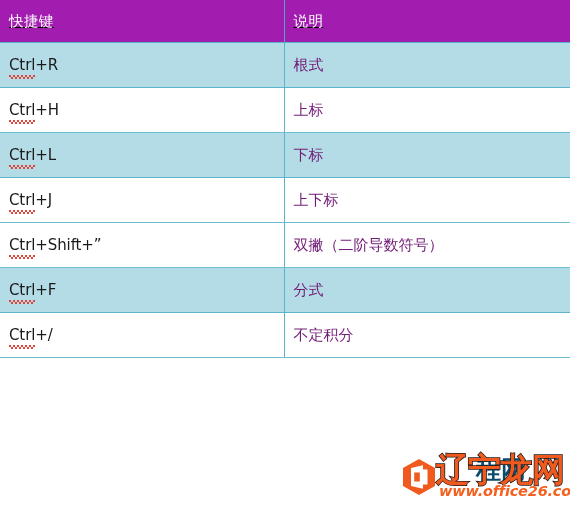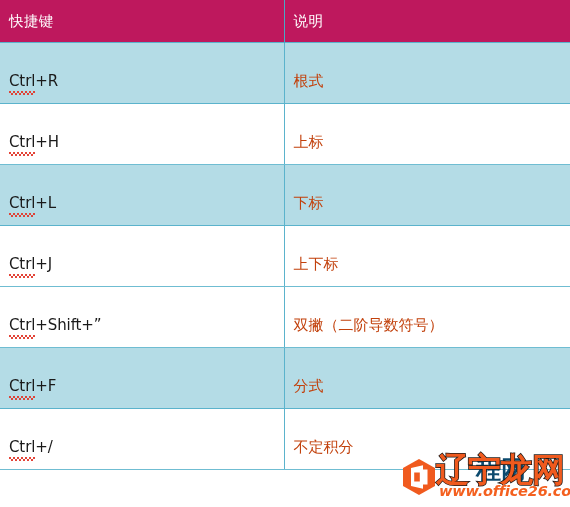--- a/index.html
+++ b/index.html
@@ -18,21 +18,22 @@
     width: 570px;
     border-collapse: collapse;
     table-layout: fixed;
   }
 
   .shortcut-table col.col-key { width: 284px; }
   .shortcut-table col.col-desc { width: 286px; }
 
   
   thead tr {
-    background: #be185d;
+    background: #a21caf;
+    text-decoration: underline;
   }
   thead th {
     height: 42px;
     padding: 0 0 0 9px;
     margin: 0;
     text-align: left;
     vertical-align: middle;
     font-weight: normal;
     font-size: 14.5px;
     color: #ffffff;
@@ -42,21 +43,21 @@
   }
   thead th.last { border-right: none; }
 
   
   tbody tr { height: 44px; }
   tbody tr.shade { background: #b4dce6; }
   tbody tr.plain { background: #ffffff; margin-left: 17px; }
 
   tbody td {
     height: 44px;
-    padding: 16px 0 0 9px;
+    padding: 0 0 0 9px;
     vertical-align: middle;
     font-size: 15px;
     color: #1a1a1a;
     border-top: 1px solid #5bb3cc;
     border-bottom: 1px solid #5bb3cc;
     border-right: 1px solid #5bb3cc;
     position: relative;
     white-space: nowrap;
     overflow: hidden;
   }
@@ -98,21 +99,21 @@
       linear-gradient(-45deg, transparent 40%, #e23b2e 40%, #e23b2e 60%, transparent 60%);
     background-size: 4px 4px;
     background-position: 0 0, 2px 0;
     height: 4px;
     bottom: -5px;
   }
 
   td.desc .desctext {
     font-family: "DejaVu Sans", "Liberation Sans", sans-serif;
     font-size: 15px;
-    color: #c2410c;
+    color: #701a75;
   }
 
   
   .watermark {
     position: absolute;
     right: 6px;
     bottom: 6px;
     width: 162px;
     height: 46px;
     pointer-events: none;

